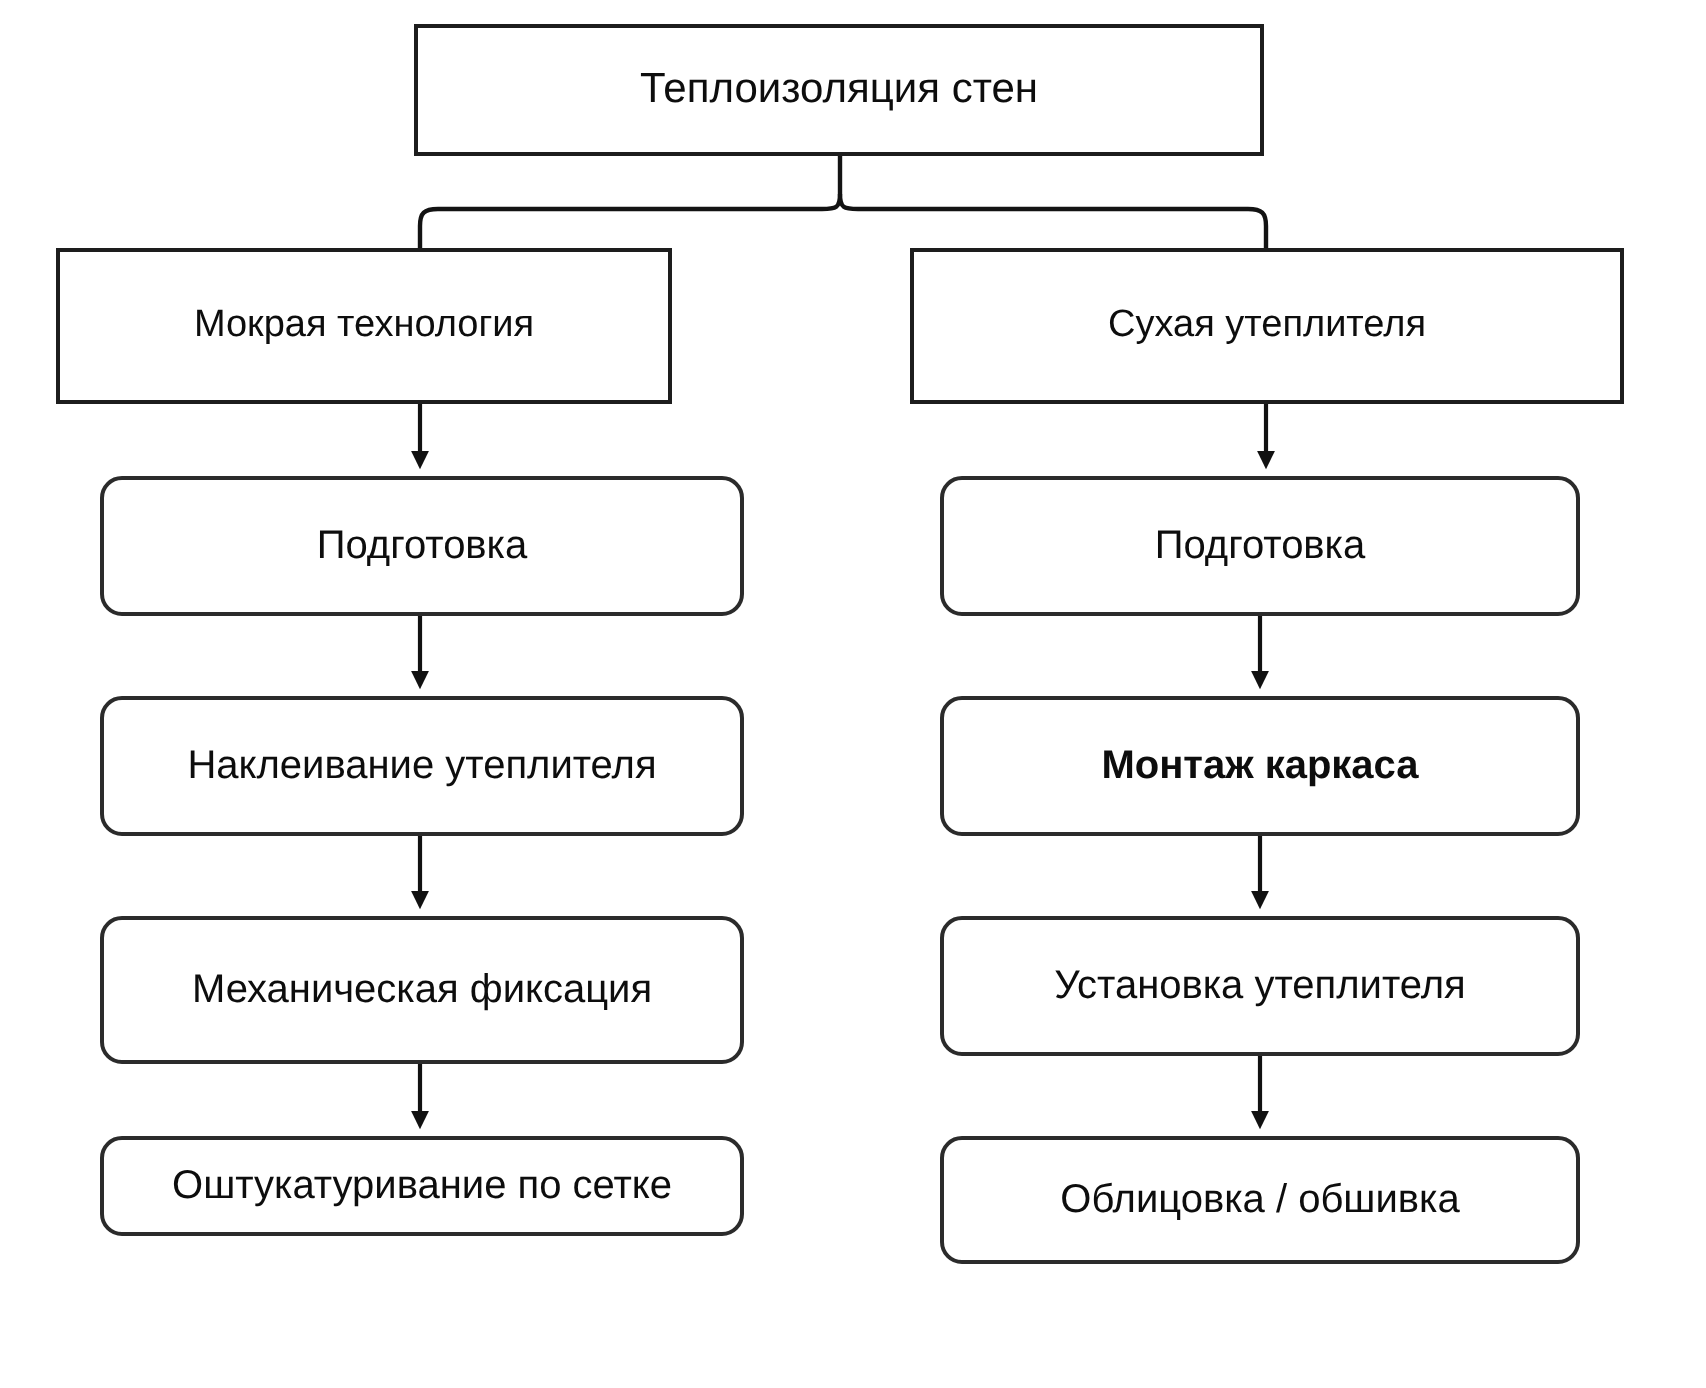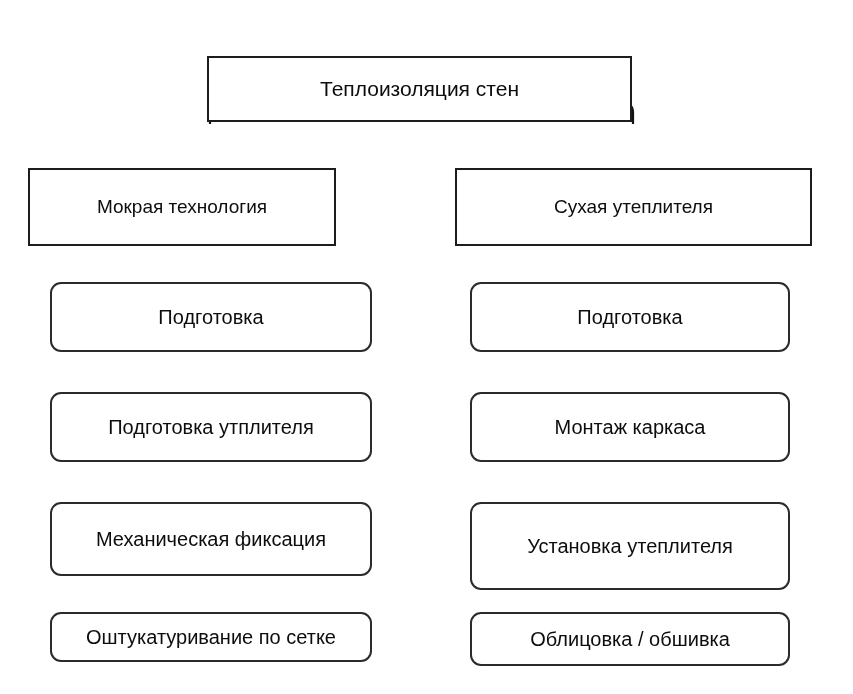--- a/index.html
+++ b/index.html
@@ -32,21 +32,20 @@
     box-sizing: border-box;
     background: #ffffff;
     border: 2px solid #1d1d1d;
     display: flex;
     align-items: center;
     justify-content: center;
     text-align: center;
     color: #0d0d0d;
     line-height: 1.15;
     z-index: 2;
-    margin-top: 44px;
   }
   .node.root {
     border-radius: 0;
     font-size: 21px;
   }
   .node.branch {
     border-radius: 0;
     font-size: 19px;
   }
   .node.step {
@@ -106,39 +105,39 @@
   </div>
 
   <div class="node branch" style="left:28px; top:124px; width:308px; height:78px;">
     <span class="node-label">Мокрая технология</span>
   </div>
 
   <div class="node step" style="left:50px; top:238px; width:322px; height:70px;">
     <span class="node-label">Подготовка</span>
   </div>
   <div class="node step" style="left:50px; top:348px; width:322px; height:70px;">
-    <span class="node-label">Подготовка утплителя</span>
+    <span class="node-label">Наклеивание утеплителя</span>
   </div>
   <div class="node step" style="left:50px; top:458px; width:322px; height:74px;">
     <span class="node-label">Механическая фиксация</span>
   </div>
   <div class="node step" style="left:50px; top:568px; width:322px; height:50px;">
     <span class="node-label">Оштукатуривание по сетке</span>
   </div>
 
   <div class="node branch" style="left:455px; top:124px; width:357px; height:78px;">
     <span class="node-label">Сухая утеплителя</span>
   </div>
 
   <div class="node step" style="left:470px; top:238px; width:320px; height:70px;">
     <span class="node-label">Подготовка</span>
   </div>
-  <div class="node step" style="left:470px; top:348px; width:320px; height:70px;">
+  <div class="node step" style="left:470px; top:348px; width:320px; height:70px;font-weight:bold;">
     <span class="node-label">Монтаж каркаса</span>
   </div>
-  <div class="node step" style="left:470px; top:458px; width:320px; height:88px;">
+  <div class="node step" style="left:470px; top:458px; width:320px; height:70px;">
     <span class="node-label">Установка утеплителя</span>
   </div>
-  <div class="node step" style="left:470px; top:568px; width:320px; height:54px;justify-content:center;">
+  <div class="node step" style="left:470px; top:568px; width:320px; height:64px;justify-content:center;">
     <span class="node-label">Облицовка / обшивка</span>
   </div>
 
 </div>
 
 </body></html>

